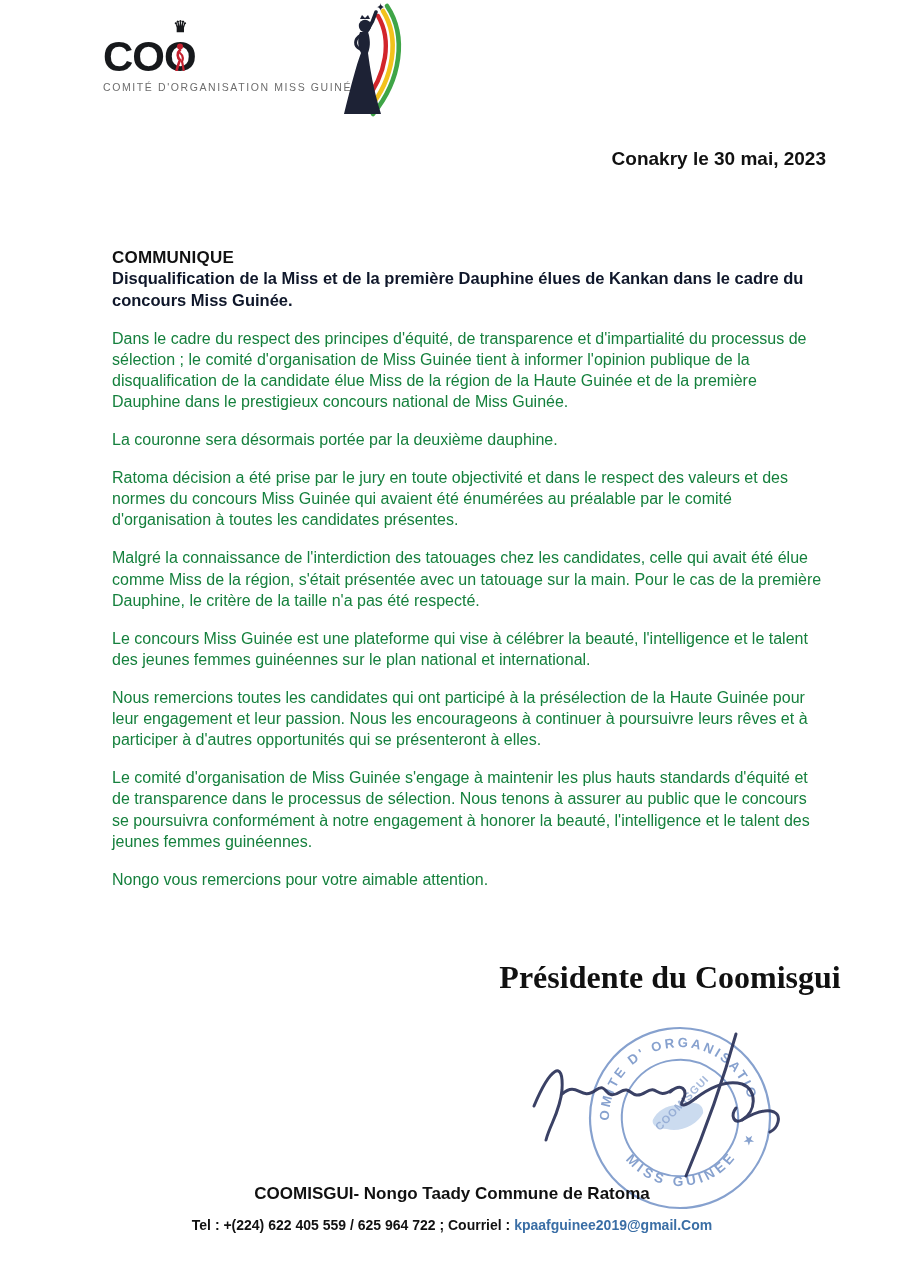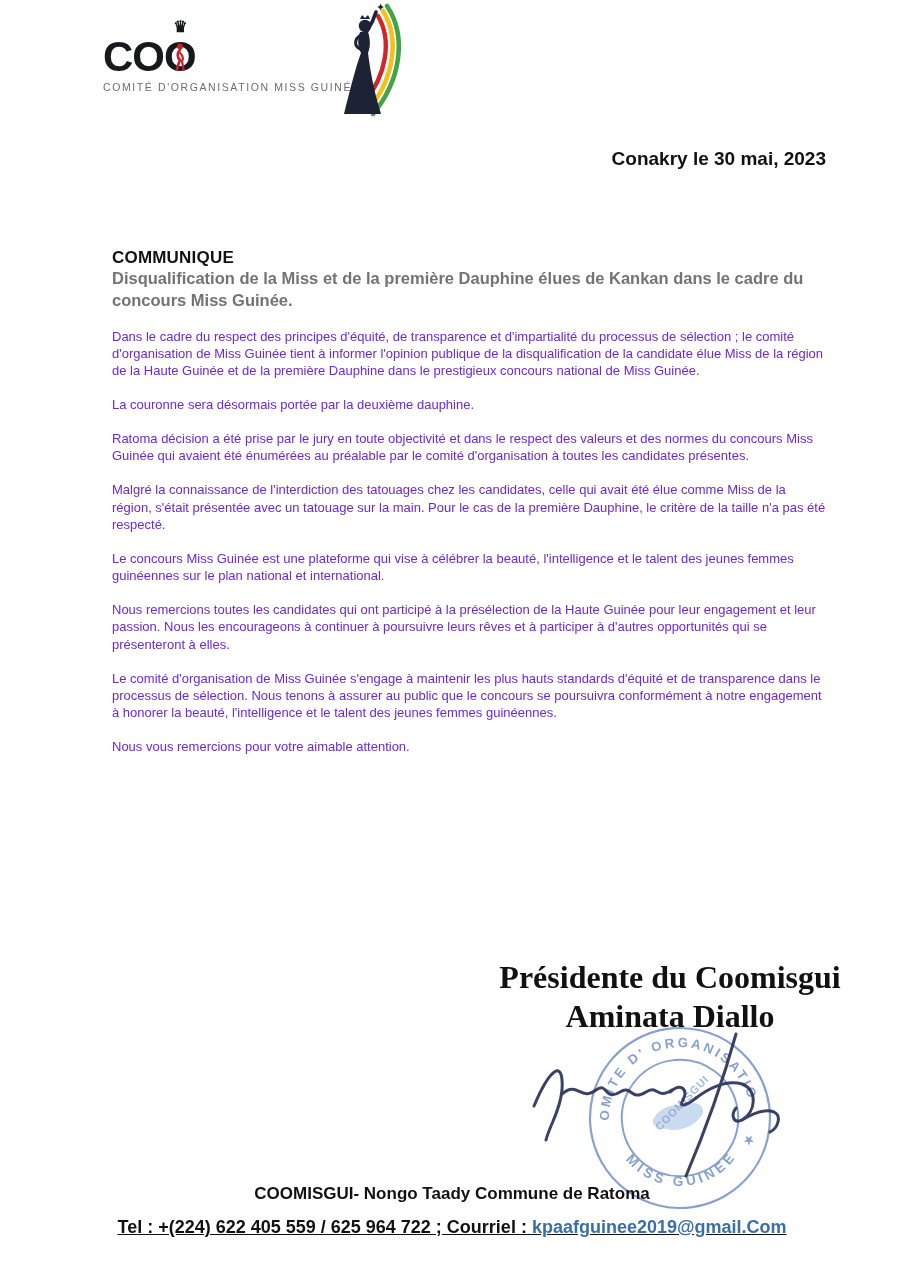--- a/index.html
+++ b/index.html
@@ -42,40 +42,40 @@
   .content { position: absolute; left: 112px; width: 714px; top: 148px; }
   .date-line {
     text-align: right; font-weight: bold; font-size: 19px; color: #111;
     margin-bottom: 78px;
   }
   .communique-heading {
     font-weight: bold; font-size: 17px; color: #111; 
     letter-spacing: 0.2px;
   }
   .letter-title {
-    font-weight: bold; font-size: 16.5px; line-height: 1.32; color: #737373;
+    font-weight: bold; font-size: 16.5px; line-height: 1.32; color: #0f172a;
     margin-bottom: 16px;
   }
-  .para { font-size: 13px; line-height: 1.32; margin-bottom: 17px; color: #6d28d9; }
+  .para { font-size: 16px; line-height: 1.32; margin-bottom: 17px; color: #15803d; }
 
   
   .sig-block {
     position: absolute; top: 958px; left: 470px; width: 400px;
     text-align: center;
     font-family: "Liberation Serif", serif;
     font-weight: bold; font-size: 32px; color: #111; line-height: 1.22;
   }
   .stamp-area { position: absolute; top: 1018px; left: 520px; width: 320px; height: 185px; }
   .stamp-svg { position: absolute; top: 0; left: 60px; transform: rotate(-8deg); opacity: 0.85; }
   .signature-svg { position: absolute; top: 10px; left: 0; }
 
   
   .footer { position: absolute; left: 0; width: 904px; top: 1184px; text-align: center; }
   .footer-address { font-weight: bold; font-size: 17px; color: #111; margin-bottom: 13px; }
-  .footer-contact { font-weight: bold; font-size: 18px; color: #111; text-decoration: underline; }
+  .footer-contact { font-weight: bold; font-size: 14px; color: #111; }
   .footer-contact a { text-decoration: none; font-weight: bold; }
 </style>
 </head>
 <body>
 
 <div class="page">
 
   <div class="logo-wrap">
     <div class="logo-text-block">
       <div class="brand">
@@ -110,26 +110,25 @@
 
     <div class="letter-title">Disqualification de la Miss et de la première Dauphine élues de Kankan dans le cadre du concours Miss Guinée.</div>
 
     <p class="para">Dans le cadre du respect des principes d'équité, de transparence et d'impartialité du processus de sélection ; le comité d'organisation de Miss Guinée tient à informer l'opinion publique de la disqualification de la candidate élue Miss de la région de la Haute Guinée et de la première Dauphine dans le prestigieux concours national de Miss Guinée.</p>
     <p class="para">La couronne sera désormais portée par la deuxième dauphine.</p>
     <p class="para">Ratoma décision a été prise par le jury en toute objectivité et dans le respect des valeurs et des normes du concours Miss Guinée qui avaient été énumérées au préalable par le comité d'organisation à toutes les candidates présentes.</p>
     <p class="para">Malgré la connaissance de l'interdiction des tatouages chez les candidates, celle qui avait été élue comme Miss de la région, s'était présentée avec un tatouage sur la main. Pour le cas de la première Dauphine, le critère de la taille n'a pas été respecté.</p>
     <p class="para">Le concours Miss Guinée est une plateforme qui vise à célébrer la beauté, l'intelligence et le talent des jeunes femmes guinéennes sur le plan national et international.</p>
     <p class="para">Nous remercions toutes les candidates qui ont participé à la présélection de la Haute Guinée pour leur engagement et leur passion. Nous les encourageons à continuer à poursuivre leurs rêves et à participer à d'autres opportunités qui se présenteront à elles.</p>
     <p class="para">Le comité d'organisation de Miss Guinée s'engage à maintenir les plus hauts standards d'équité et de transparence dans le processus de sélection. Nous tenons à assurer au public que le concours se poursuivra conformément à notre engagement à honorer la beauté, l'intelligence et le talent des jeunes femmes guinéennes.</p>
-    <p class="para">Nous vous remercions pour votre aimable attention.</p>
+    <p class="para">Nongo vous remercions pour votre aimable attention.</p>
   </div>
 
   <div class="sig-block">
     <div>Présidente du Coomisgui</div>
-    <div>Aminata Diallo</div>
   </div>
 
   <div class="stamp-area">
     <svg class="stamp-svg" width="200" height="200" viewBox="0 0 220 220">
       <defs>
         <path id="arcTop" d="M 33.2 96.4 A 78 78 0 0 1 186.8 96.4"></path>
         <path id="arcBottom" d="M 36.5 128 A 76 76 0 0 0 183.5 128"></path>
       </defs>
       <circle cx="110" cy="110" r="99" fill="none" stroke="#7291c6" stroke-width="2.4"></circle>
       <circle cx="110" cy="110" r="64" fill="none" stroke="#7291c6" stroke-width="2.2"></circle>

